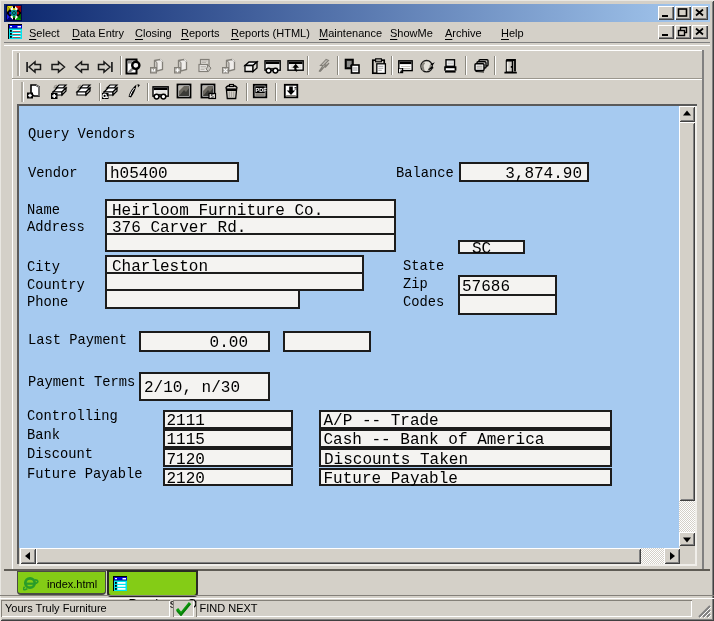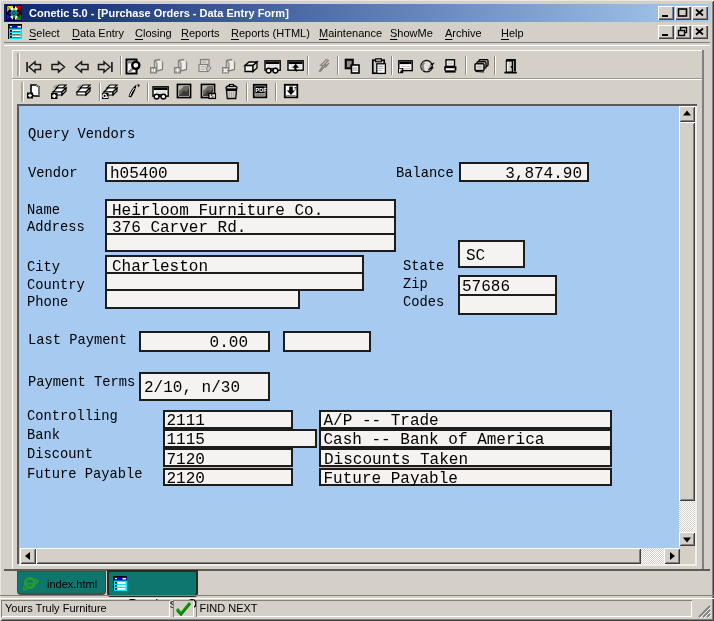--- a/index.html
+++ b/index.html
@@ -30,21 +30,21 @@
 #mdiright{left:695px;top:106px;width:2px;height:460px;background:#f0eeea}
 #mdibottom{left:19px;top:563.5px;width:678px;height:2px;background:#f0eeea}
 #blue{left:19px;top:106px;width:660px;height:442px;background:#a6caf0}
 
 .sb{background:#d4d0c8;box-shadow:inset 1px 1px 0 #fff, inset -1px -1px 0 #404040, inset 2px 2px 0 #d4d0c8, inset -2px -2px 0 #808080}
 .dither{background-image:conic-gradient(#fff 25%,#d4d0c8 0 50%,#fff 0 75%,#d4d0c8 0);background-size:2px 2px}
 
 .fld{position:absolute;box-sizing:border-box;background:#f4f3f1;border:2px solid #1c1c1c;font-family:"Liberation Mono",monospace;font-size:16px;color:#000;display:flex;align-items:center;padding-top:4px;white-space:pre}
 .lbl{position:absolute;font-family:"Liberation Mono",monospace;font-size:13.75px;color:#000;white-space:pre}
 
-.tab{position:absolute;background:#0f766e}
+.tab{position:absolute;background:#84cc16}
 
 .spanel{position:absolute;background:#d4d0c8;box-shadow:inset 1px 1px 0 #848078, inset -1px -1px 0 #fff;font-size:11px;color:#000}
 </style></head>
 <body>
 
 <div class="abs" id="title">
  <svg class="abs" style="left:2px;top:1px" width="16" height="16" viewBox="0 0 16 16">   
       <rect x="0" y="0" width="16" height="16" fill="#06064a"></rect>   
       <rect x="1" y="1" width="14" height="14" fill="#000"></rect>   
       <path d="M1 1h6l-3 3z" fill="#e8e000"></path>
@@ -59,21 +59,20 @@
       <path d="M15 9v6h-6l3-3z" fill="#00a000"></path>
       <path d="M9 9l3 3-3 3z" fill="#fff"></path>   
       <path d="M15 9l-3 3 3 3z" fill="#006000"></path>   
       <rect x="6.8" y="3.2" width="2.6" height="1.8" fill="#e8e000"></rect>   
       <rect x="11" y="6.8" width="1.8" height="2.6" fill="#cc0000"></rect>   
       <rect x="6.8" y="11" width="2.6" height="1.8" fill="#00a000"></rect>   
       <rect x="3.2" y="6.8" width="1.8" height="2.6" fill="#1818e8"></rect>   
       <circle cx="8" cy="8" r="2.4" fill="none" stroke="#009090" stroke-width="1.5"></circle>   
       <circle cx="8" cy="8" r="1" fill="#00b0b0"></circle>
     </svg>
- <div class="txt">Conetic 5.0 - [Purchase Orders - Data Entry Form]</div>
 </div>
 <div class="tbtn" style="left:658px;top:6px">
     <svg width="16" height="14">
       <rect x="4" y="9" width="6" height="2" fill="#000"></rect>
     </svg>
   </div>
 <div class="tbtn" style="left:674.5px;top:6px">
     <svg width="16" height="14">
       <rect x="3.5" y="3" width="8" height="7" fill="none" stroke="#000" stroke-width="1.6"></rect>
     </svg>
@@ -398,28 +397,28 @@
  <div class="lbl" style="left:27px;top:447.4px">Discount</div>
  <div class="lbl" style="left:27px;top:466.6px">Future Payable</div>
  <div class="fld" style="left:105px;top:161.5px;width:134px;height:20px;padding-left:3px">h05400</div>
  <div class="fld" style="left:459px;top:161.5px;width:130px;height:20px;justify-content:flex-end;padding-right:5px">3,874.90</div>
  <div class="fld" style="left:105px;top:199px;width:291px;height:19px;padding-left:5px">Heirloom Furniture Co.</div>
  <div class="fld" style="left:105px;top:216px;width:291px;height:19px;padding-left:5px">376 Carver Rd.</div>
  <div class="fld" style="left:105px;top:233px;width:291px;height:19px;padding-left:5px"></div>
  <div class="fld" style="left:105px;top:255px;width:259px;height:19px;padding-left:5px">Charleston</div>
  <div class="fld" style="left:105px;top:272px;width:259px;height:19px;padding-left:5px"></div>
  <div class="fld" style="left:105px;top:289px;width:195px;height:19.5px;padding-left:5px"></div>
- <div class="fld" style="left:458px;top:240px;width:67px;height:28px;padding-left:6px">SC</div>
+ <div class="fld" style="left:458px;top:240px;width:67px;height:14px;padding-left:12px">SC</div>
  <div class="fld" style="left:458px;top:275px;width:99px;height:20.5px;padding-left:2px">57686</div>
  <div class="fld" style="left:458px;top:293.5px;width:99px;height:21.5px;padding-left:4px"></div>
  <div class="fld" style="left:139px;top:330.5px;width:131px;height:21px;justify-content:flex-end;padding-right:20px">0.00</div>
  <div class="fld" style="left:283px;top:330.5px;width:88px;height:21px"></div>
  <div class="fld" style="left:139px;top:371.5px;width:131px;height:29px;padding-left:3px">2/10, n/30</div>
  <div class="fld" style="left:163px;top:410px;width:130px;height:18.5px;padding-left:1.5px">2111</div>
- <div class="fld" style="left:163px;top:429.2px;width:154px;height:18.5px;padding-left:1.5px">1115</div>
+ <div class="fld" style="left:163px;top:429.2px;width:130px;height:18.5px;padding-left:1.5px">1115</div>
  <div class="fld" style="left:163px;top:448.4px;width:130px;height:18.5px;padding-left:1.5px">7120</div>
  <div class="fld" style="left:163px;top:467.6px;width:130px;height:18.5px;padding-left:1.5px">2120</div>
  <div class="fld" style="left:319px;top:410px;width:293px;height:18.5px;padding-left:2.5px">A/P -- Trade</div>
  <div class="fld" style="left:319px;top:429.2px;width:293px;height:18.5px;padding-left:2.5px">Cash -- Bank of America</div>
  <div class="fld" style="left:319px;top:448.4px;width:293px;height:18.5px;padding-left:3px">Discounts Taken</div>
  <div class="fld" style="left:319px;top:467.6px;width:293px;height:18.5px;padding-left:2.5px">Future Payable</div>
 </div>
 
 <div id="tabs">
  <div class="abs" style="left:4px;top:568.5px;width:706px;height:2.5px;background:#5f5c55"></div>

